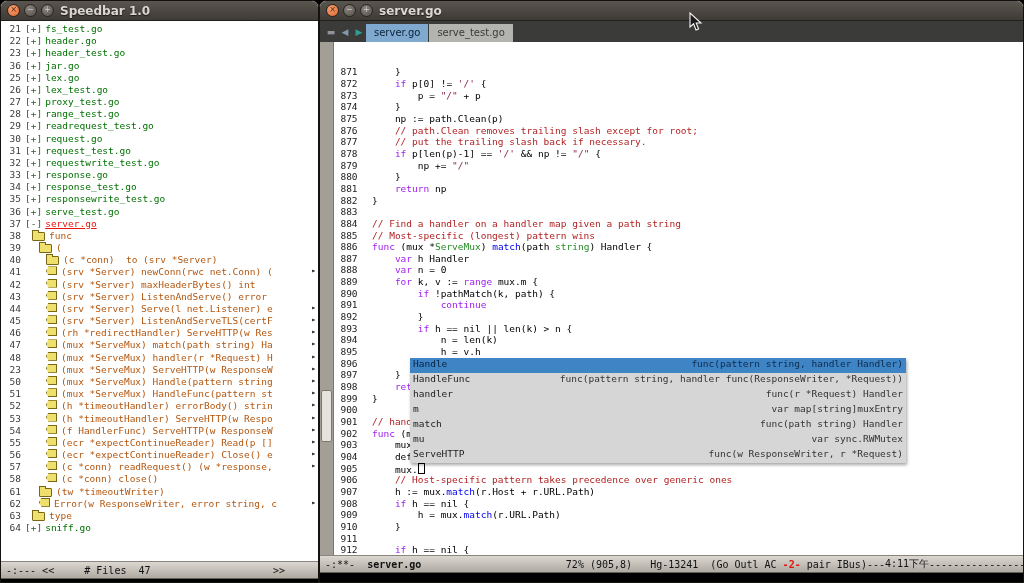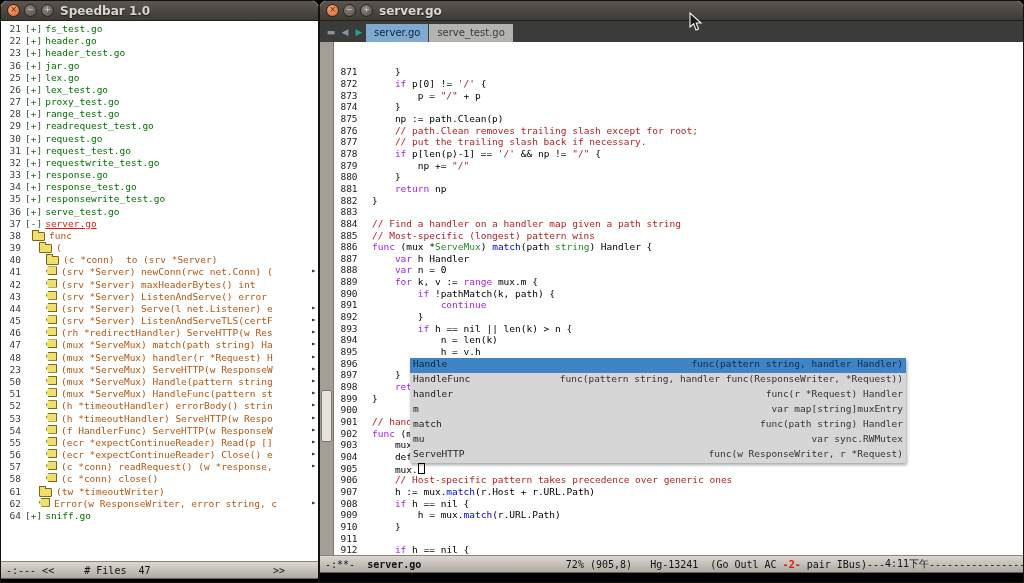--- a/index.html
+++ b/index.html
@@ -127,20 +127,21 @@
       <div class="sb-row"><span class="sb-ln">51</span><span class="sb-ind" style="width: 21px;"></span><span class="icon-tag"></span><span class="sb-tag-label">(mux *ServeMux) HandleFunc(pattern st</span><span class="trunc-mark">▸</span></div>
       <div class="sb-row"><span class="sb-ln">52</span><span class="sb-ind" style="width: 21px;"></span><span class="icon-tag"></span><span class="sb-tag-label">(h *timeoutHandler) errorBody() strin</span><span class="trunc-mark">▸</span></div>
       <div class="sb-row"><span class="sb-ln">53</span><span class="sb-ind" style="width: 21px;"></span><span class="icon-tag"></span><span class="sb-tag-label">(h *timeoutHandler) ServeHTTP(w Respo</span><span class="trunc-mark">▸</span></div>
       <div class="sb-row"><span class="sb-ln">54</span><span class="sb-ind" style="width: 21px;"></span><span class="icon-tag"></span><span class="sb-tag-label">(f HandlerFunc) ServeHTTP(w ResponseW</span><span class="trunc-mark">▸</span></div>
       <div class="sb-row"><span class="sb-ln">55</span><span class="sb-ind" style="width: 21px;"></span><span class="icon-tag"></span><span class="sb-tag-label">(ecr *expectContinueReader) Read(p []</span><span class="trunc-mark">▸</span></div>
       <div class="sb-row"><span class="sb-ln">56</span><span class="sb-ind" style="width: 21px;"></span><span class="icon-tag"></span><span class="sb-tag-label">(ecr *expectContinueReader) Close() e</span><span class="trunc-mark">▸</span></div>
       <div class="sb-row"><span class="sb-ln">57</span><span class="sb-ind" style="width: 21px;"></span><span class="icon-tag"></span><span class="sb-tag-label">(c *conn) readRequest() (w *response,</span><span class="trunc-mark">▸</span></div>
       <div class="sb-row"><span class="sb-ln">58</span><span class="sb-ind" style="width: 21px;"></span><span class="icon-tag"></span><span class="sb-tag-label">(c *conn) close()</span></div>
       <div class="sb-row"><span class="sb-ln">61</span><span class="sb-ind" style="width: 14px;"></span><span class="icon-folder"></span><span class="sb-tag-label">(tw *timeoutWriter)</span></div>
       <div class="sb-row"><span class="sb-ln">62</span><span class="sb-ind" style="width: 14px;"></span><span class="icon-tag"></span><span class="sb-tag-label">Error(w ResponseWriter, error string, c</span><span class="trunc-mark">▸</span></div>
+      <div class="sb-row"><span class="sb-ln">63</span><span class="sb-ind" style="width: 7px;"></span><span class="icon-folder"></span><span class="sb-tag-label">type</span></div>
       <div class="sb-row"><span class="sb-ln">64</span><span class="sb-ind" style="width: 0px;"></span><span class="sb-exp">[+]</span><span class="sb-file">sniff.go</span></div>
     </div>
   <div class="modeline">
       <span>-:--- &lt;&lt;</span>
       <span>     # Files  47</span>
       <span class="ml-right">&gt;&gt;</span>
     </div>
   <div class="echo"></div>
 </div>
 

